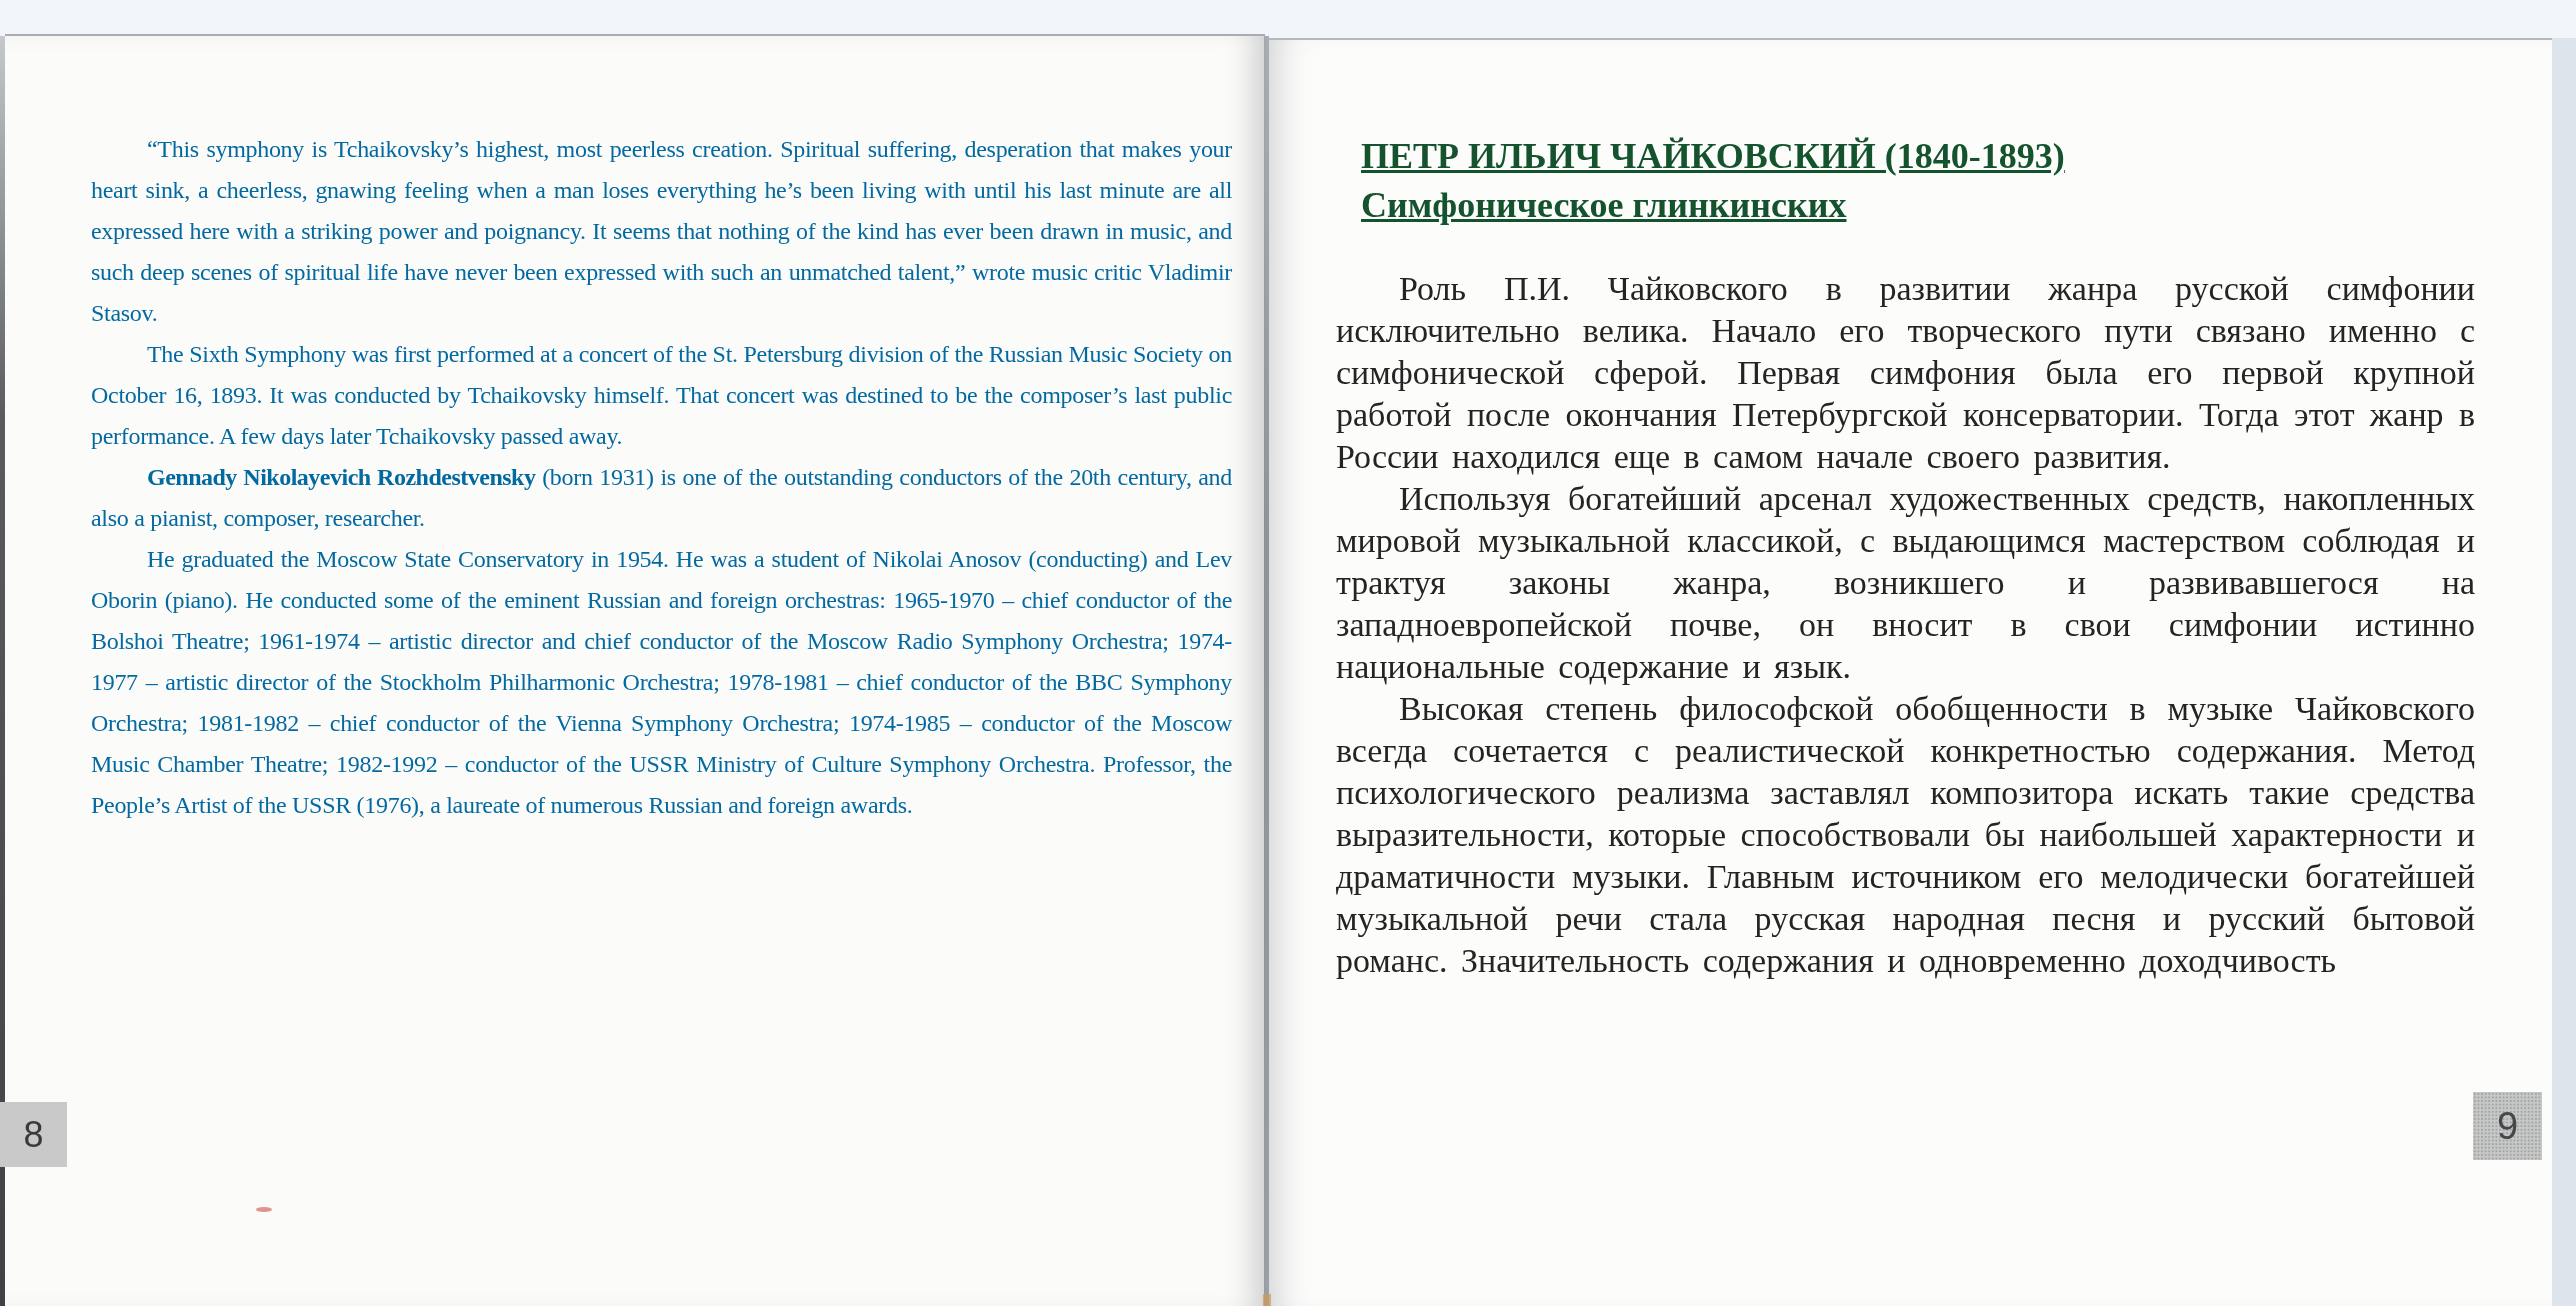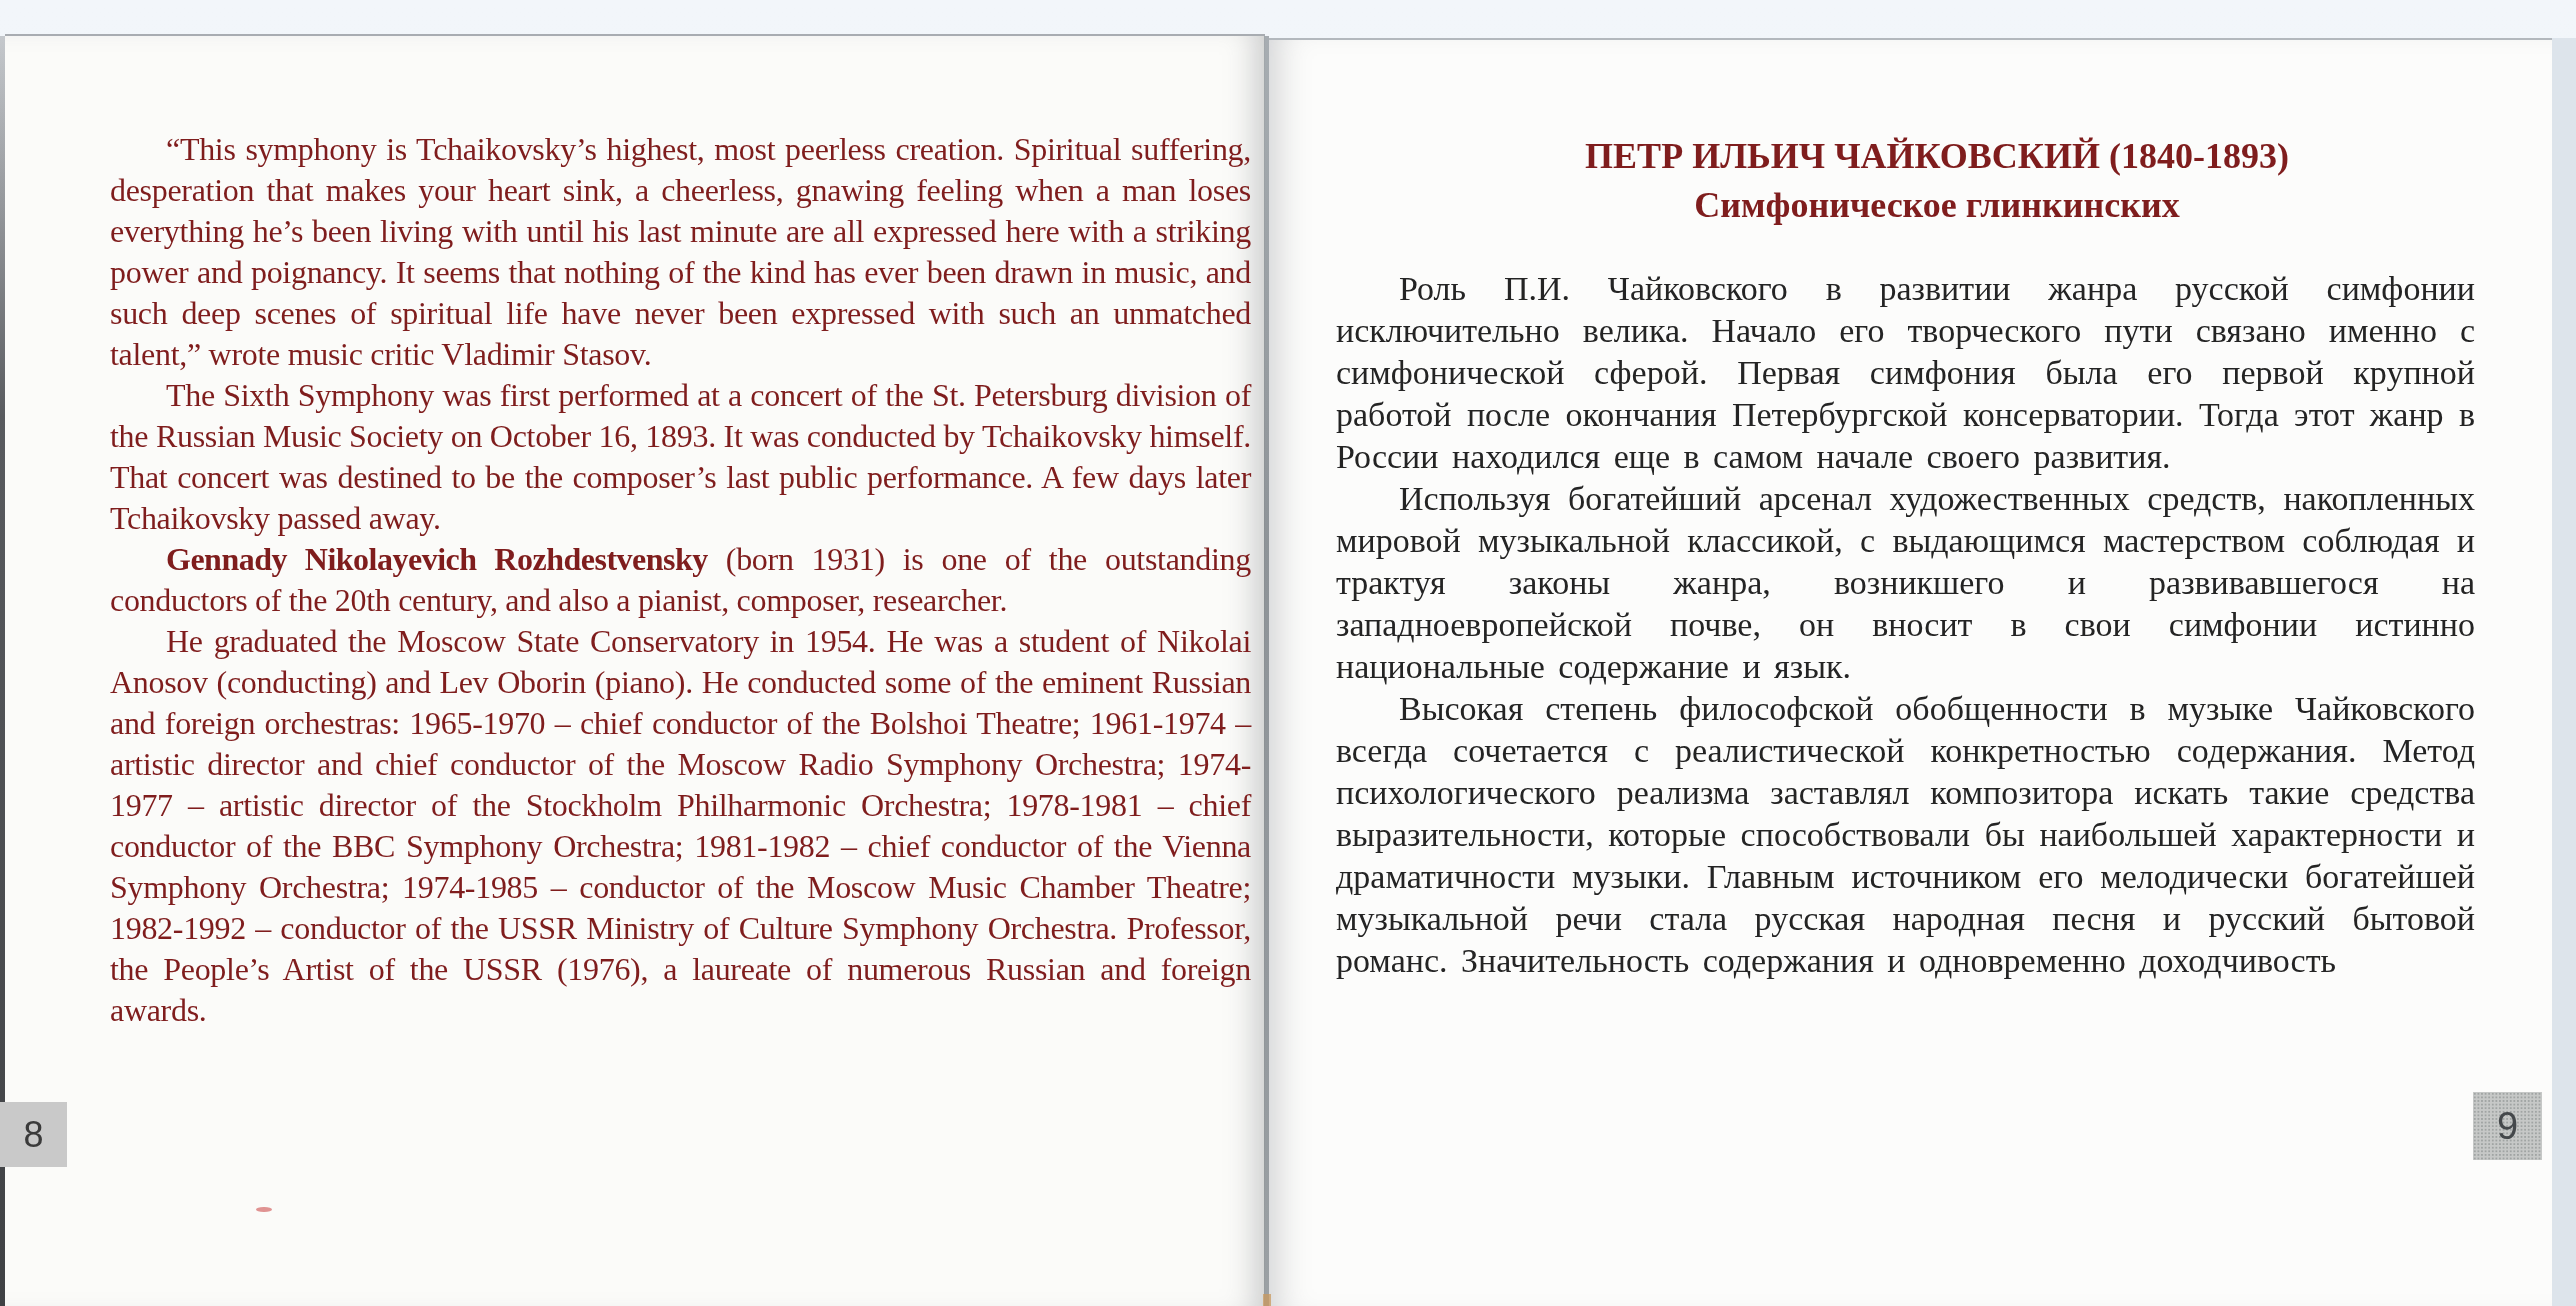--- a/index.html
+++ b/index.html
@@ -64,36 +64,35 @@
     left: 2473px; top: 1092px; width: 69px; height: 68px;
     background-color: #c6c8c7;
     background-image: radial-gradient(#a0a4a3 0.9px, transparent 1.2px);
     background-size: 3.6px 3.6px;
     font-size: 38px; color: #44484b;
   }
 
   
   #left-text {
     left: 91px; top: 129px; width: 1141px;
-    font-size: 32px; line-height: 41px;
+    font-size: 24px; line-height: 41px;
     letter-spacing: -0.3px;
-    color: #7f1d1d;
+    color: #0369a1;
     text-align: justify;
-    margin-left: 19px;
   }
   #left-text p { margin: 0; text-indent: 56px; }
   .bold { font-weight: bold; letter-spacing: -0.5px; }
 
   
   #right-heading {
     left: 1361px; top: 132px; width: 1152px;
-    text-align: center;
     font-weight: bold;
     font-size: 36px; line-height: 49px;
-    color: #7f1d1d;
+    color: #14532d;
+    text-decoration: underline;
   }
 
   
   #right-text {
     left: 1336px; top: 268px; width: 1139px;
     font-size: 34px; line-height: 42px;
     word-spacing: 5px;
     color: #242424;
     text-align: justify;
   }

